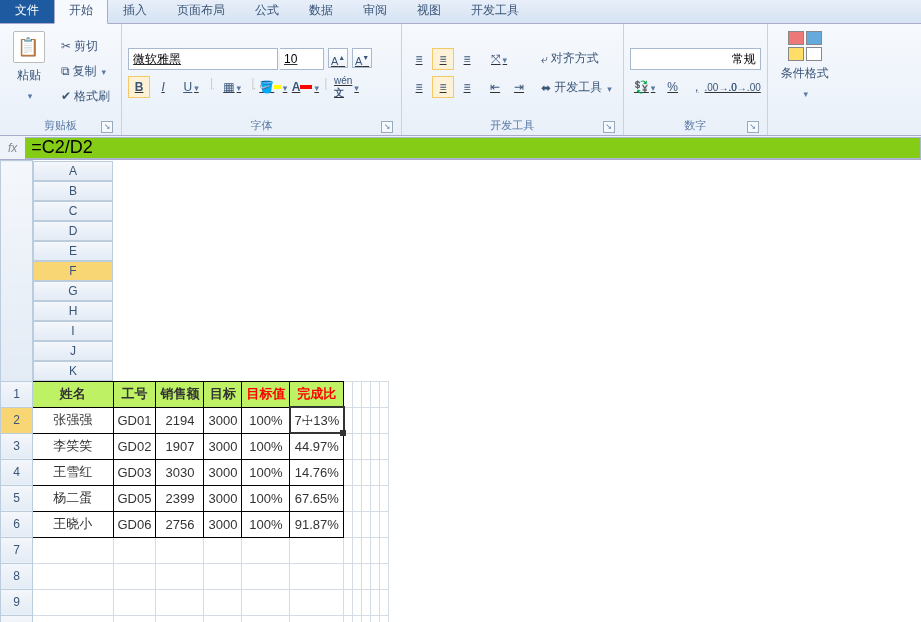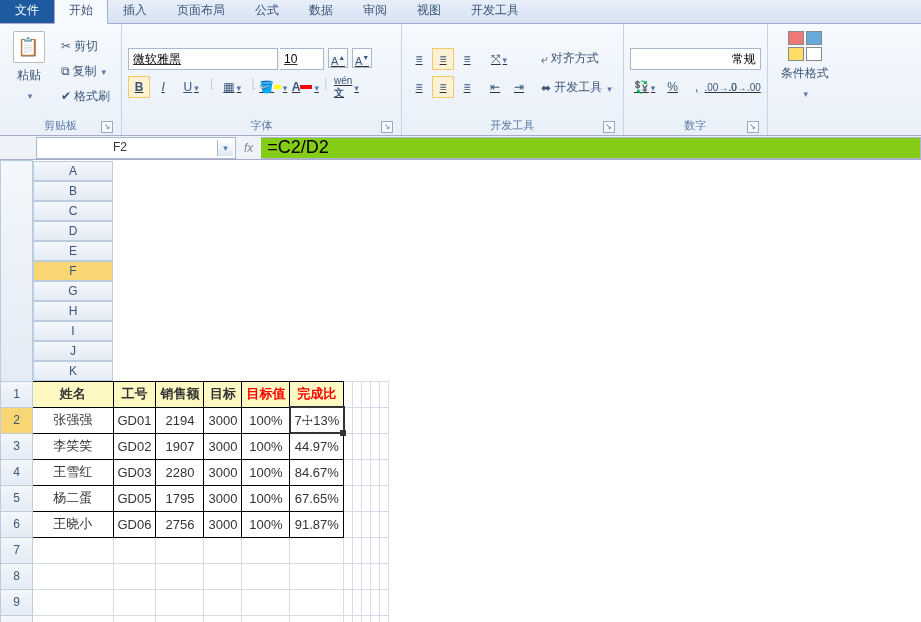--- a/index.html
+++ b/index.html
@@ -57,21 +57,21 @@
 .sheet th { background: linear-gradient(#f4f7fb,#e3ebf5); border: 1px solid #bcd; font-weight: normal; color: #3b5578; font-size: 12px; text-align: center; height: 20px; }
 .sheet th.corner { width: 32px; background: linear-gradient(#f4f7fb,#e3ebf5); }
 .sheet th.col { width: 80px; }
 .sheet th.col.sel { background: #f7d673; }
 .sheet td.rowhdr { background: linear-gradient(#f4f7fb,#e3ebf5); border: 1px solid #bcd; text-align: center; font-size: 12px; color: #3b5578; width: 32px; height: 26px; }
 .sheet td.rowhdr.sel { background: #f7d673; }
 .sheet td.cell { border: 1px solid #d4dbe4; height: 26px; font-size: 13px; padding: 0 4px; text-align:center; }
 .sheet td.cell.empty { border: 1px solid #d4dbe4; background:#fff; }
 
 
-.hdr-cell { background: #fef9c3; font-weight: bold; border: 1px solid #000 !important; }
+.hdr-cell { background: #bef264; font-weight: bold; border: 1px solid #000 !important; }
 .hdr-red { color: #ff0000; }
 .data-cell { border: 1px solid #000 !important; background: #fff; }
 .sel-cell { outline: 2px solid #333; outline-offset: -1px; position: relative; }
 .fill-handle { position: absolute; right: -3px; bottom: -3px; width: 6px; height: 6px; background: #333; }
 </style>
 </head>
 <body>
 
 <div class="tabs">
   <div class="tab file">文件</div>
@@ -222,24 +222,20 @@
         <span>条件格式</span>
         <span class="dd-arrow"></span>
       </div>
     </div>
     <div class="group-label">&nbsp;</div>
   </div>
 
 </div>
 
 <div class="fxbar">
-  <div class="namebox">
-    <span>F2</span>
-    <span class="dd">▾</span>
-  </div>
   <div class="fx-icons">
     <span>fx</span>
   </div>
   <input class="formula" value="=C2/D2" style="">
 </div>
 
 <div class="grid-wrap">
 <table class="sheet">
   <tbody>
         <tr>
@@ -295,35 +291,35 @@
     <td class="cell empty"></td>
     <td class="cell empty"></td>
     <td class="cell empty"></td>
     <td class="cell empty"></td>
     <td class="cell empty"></td>
   </tr>
   <tr>
     <td class="rowhdr">4</td>
     <td class="cell data-cell">王雪红</td>
     <td class="cell data-cell">GD03</td>
-    <td class="cell data-cell">2280</td>
+    <td class="cell data-cell">3030</td>
     <td class="cell data-cell">3000</td>
     <td class="cell data-cell">100%</td>
-    <td class="cell data-cell">84.67%</td>
+    <td class="cell data-cell">14.76%</td>
     <td class="cell empty"></td>
     <td class="cell empty"></td>
     <td class="cell empty"></td>
     <td class="cell empty"></td>
     <td class="cell empty"></td>
   </tr>
   <tr>
     <td class="rowhdr">5</td>
     <td class="cell data-cell">杨二蛋</td>
     <td class="cell data-cell">GD05</td>
-    <td class="cell data-cell">1795</td>
+    <td class="cell data-cell">2399</td>
     <td class="cell data-cell">3000</td>
     <td class="cell data-cell">100%</td>
     <td class="cell data-cell">67.65%</td>
     <td class="cell empty"></td>
     <td class="cell empty"></td>
     <td class="cell empty"></td>
     <td class="cell empty"></td>
     <td class="cell empty"></td>
   </tr>
   <tr>

